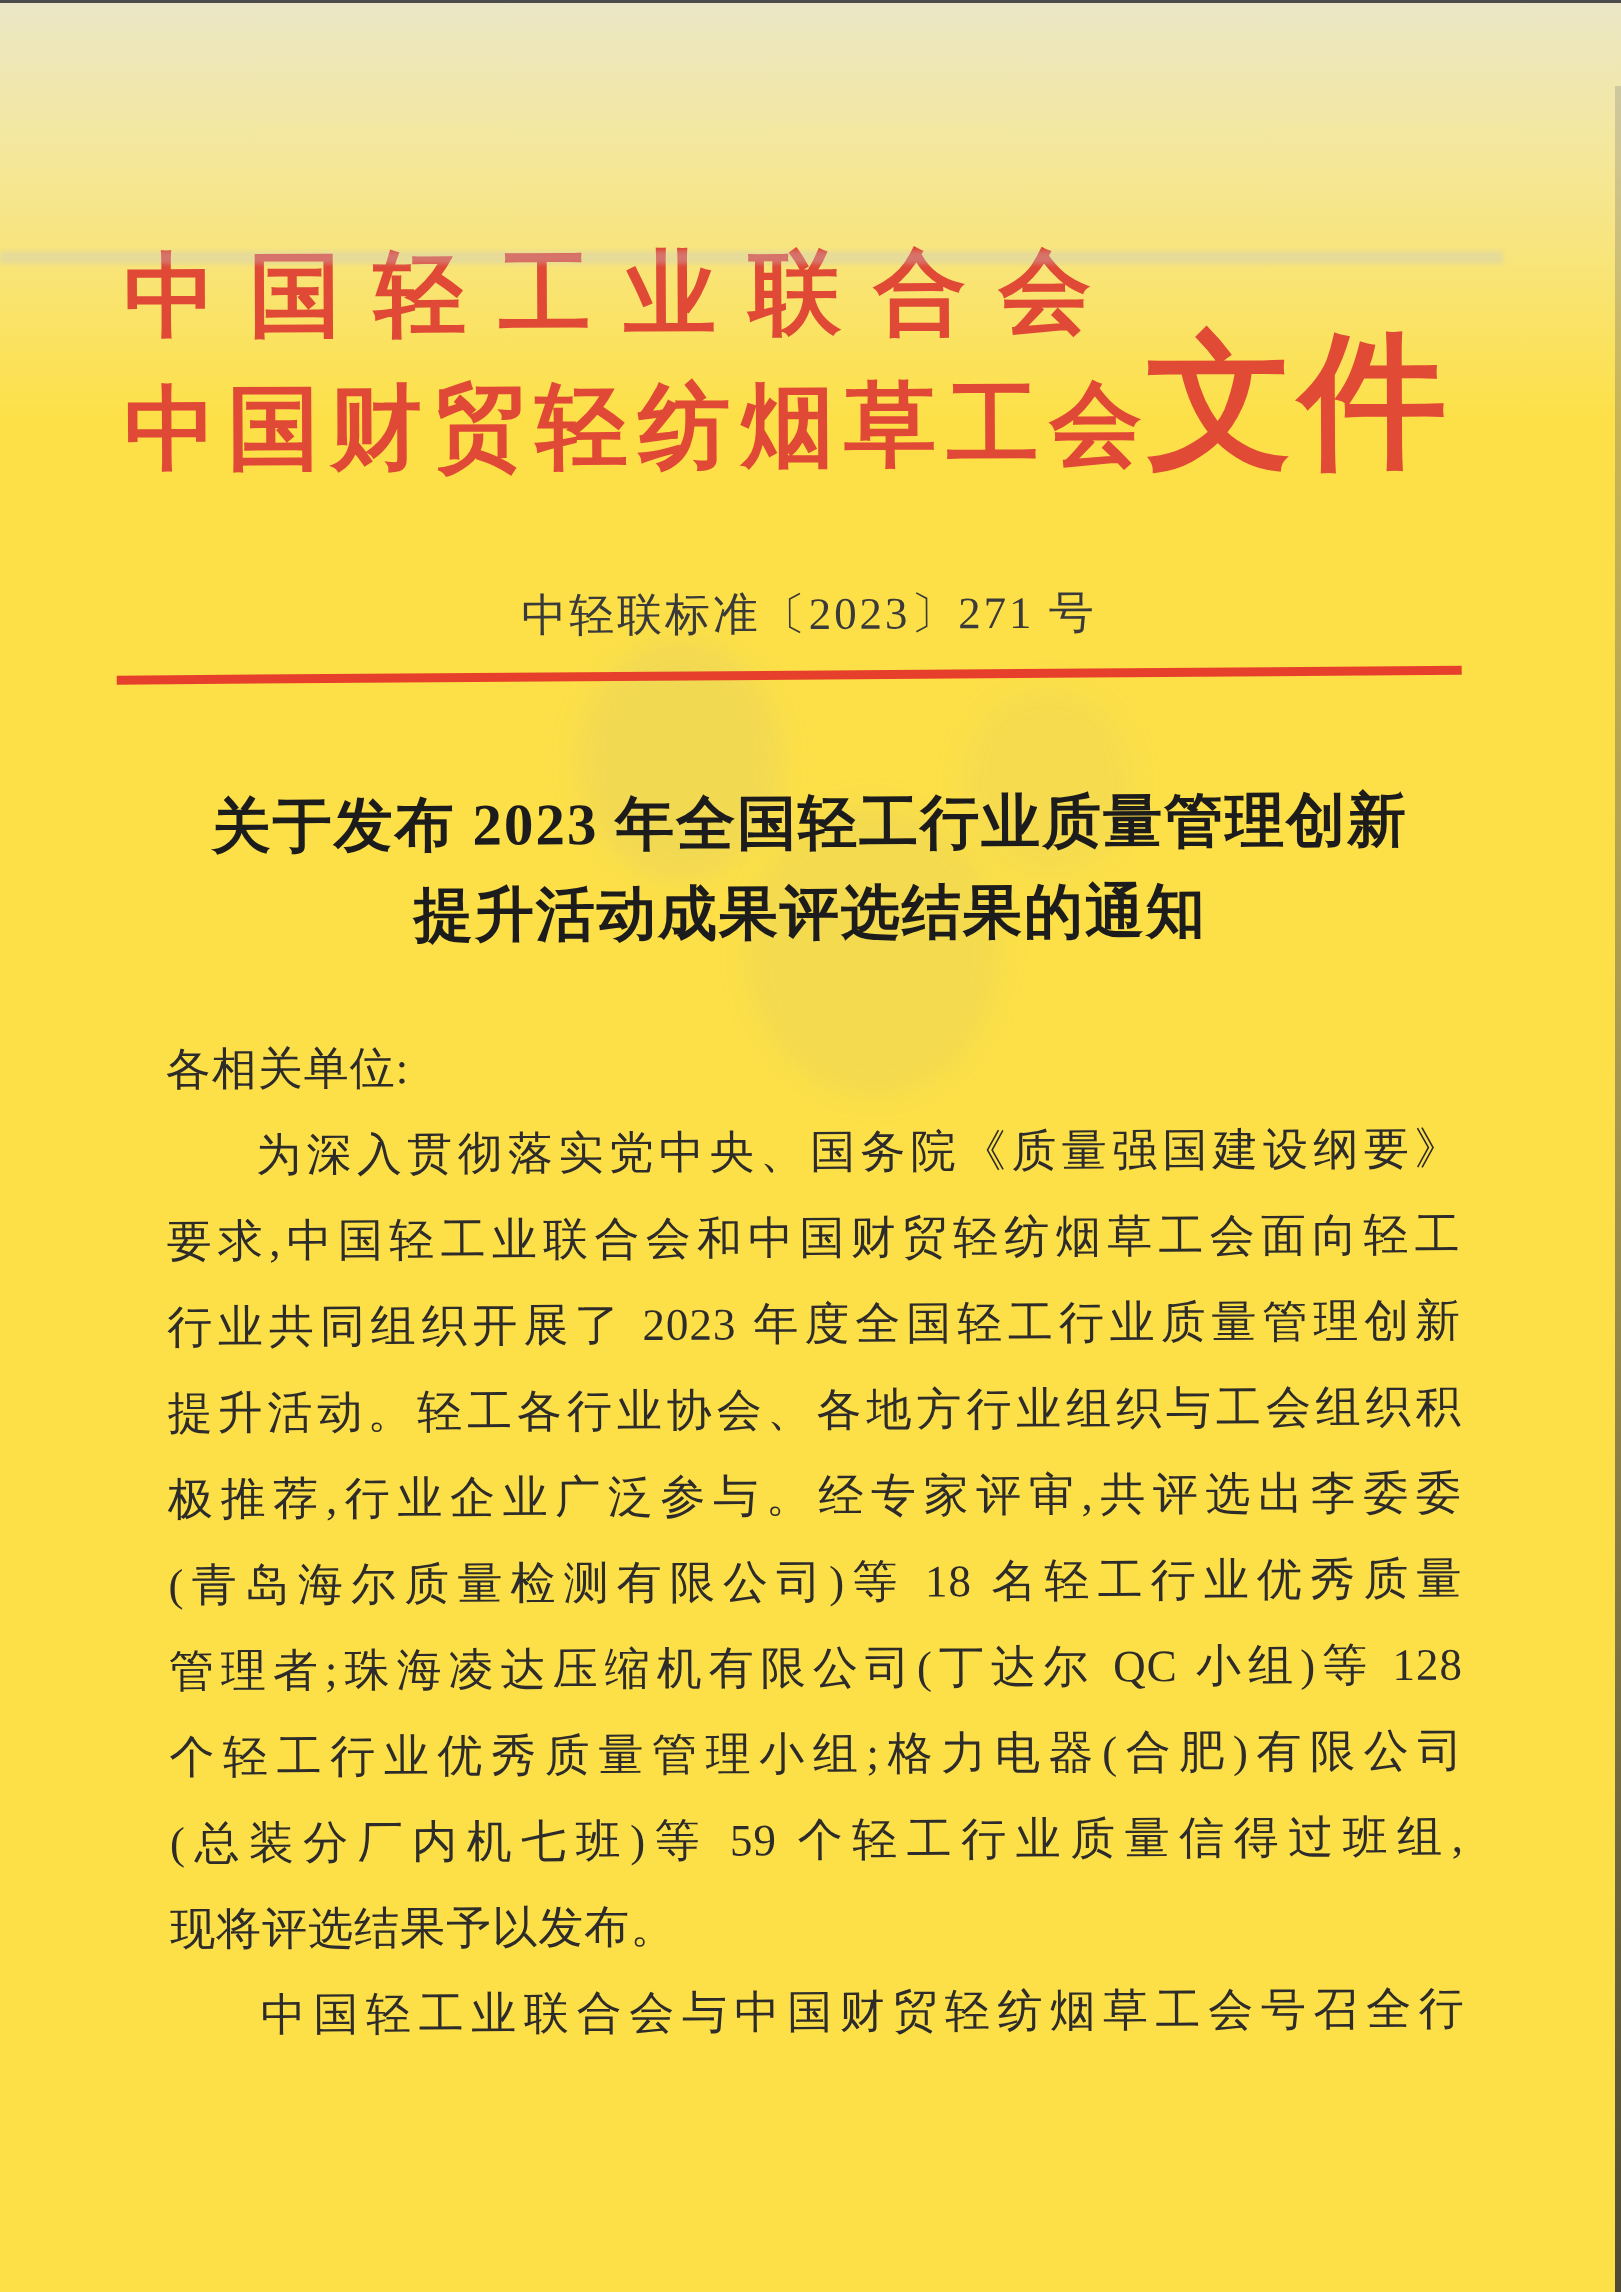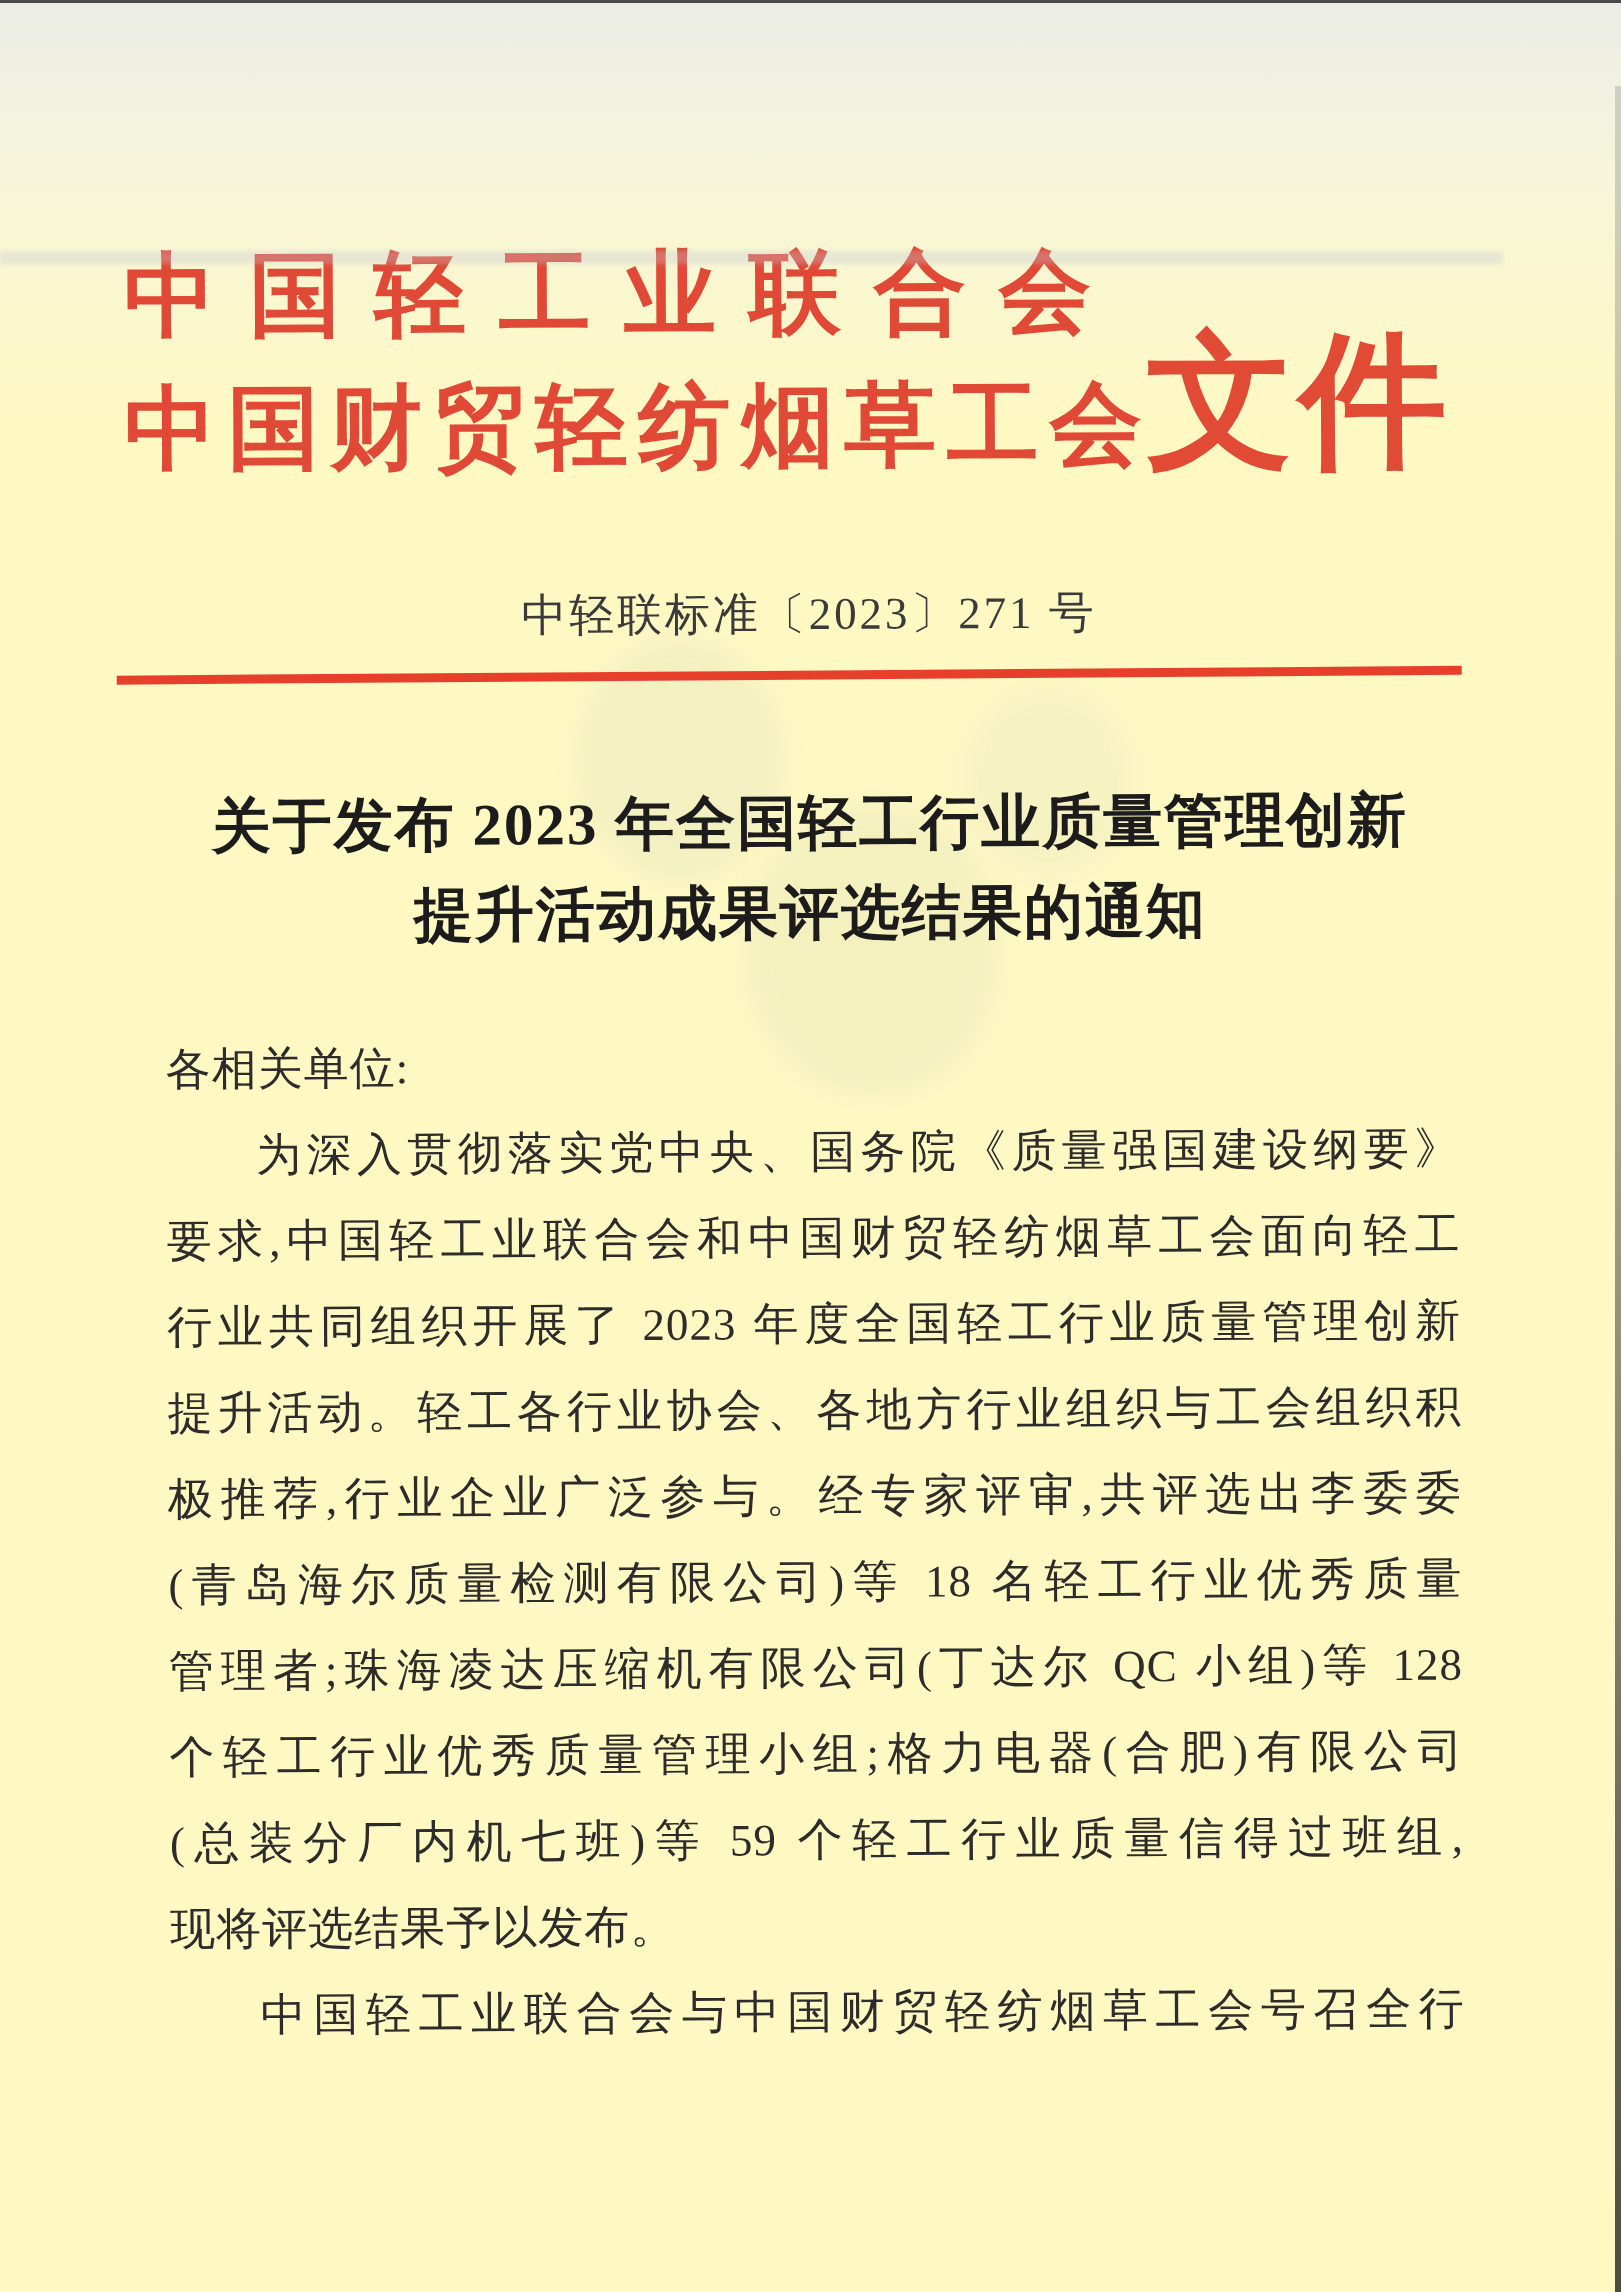--- a/index.html
+++ b/index.html
@@ -6,21 +6,21 @@
     margin: 0;
     padding: 0;
     background: #e9e9ec;
     font-family: "Liberation Serif", "DejaVu Serif", serif;
   }
   .page {
     position: relative;
     width: 1621px;
     height: 2293px;
     margin: 0 auto;
-    background: #fef9c3;
+    background: #fde047;
     overflow: hidden;
   }
   
   .page::before {
     content: "";
     position: absolute;
     left: 0; top: 0; right: 0;
     height: 421px;
     background: linear-gradient(180deg,
       rgba(228,233,242,0.75) 0%,

